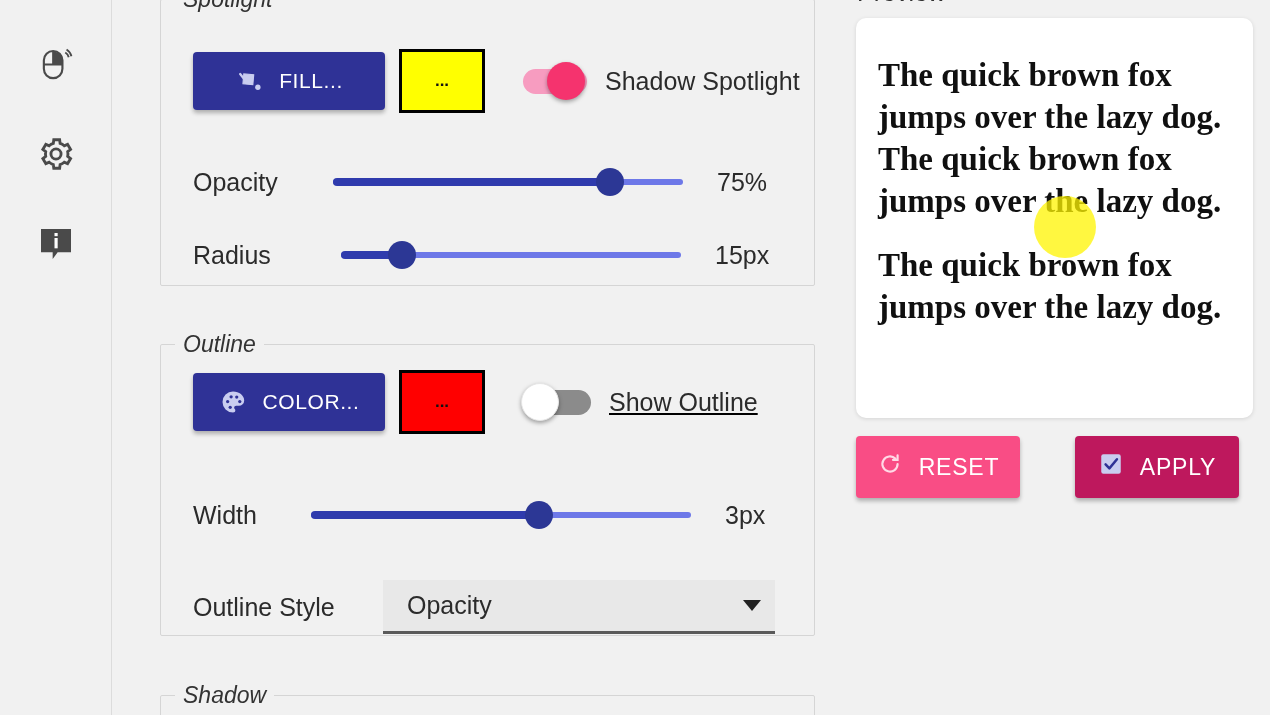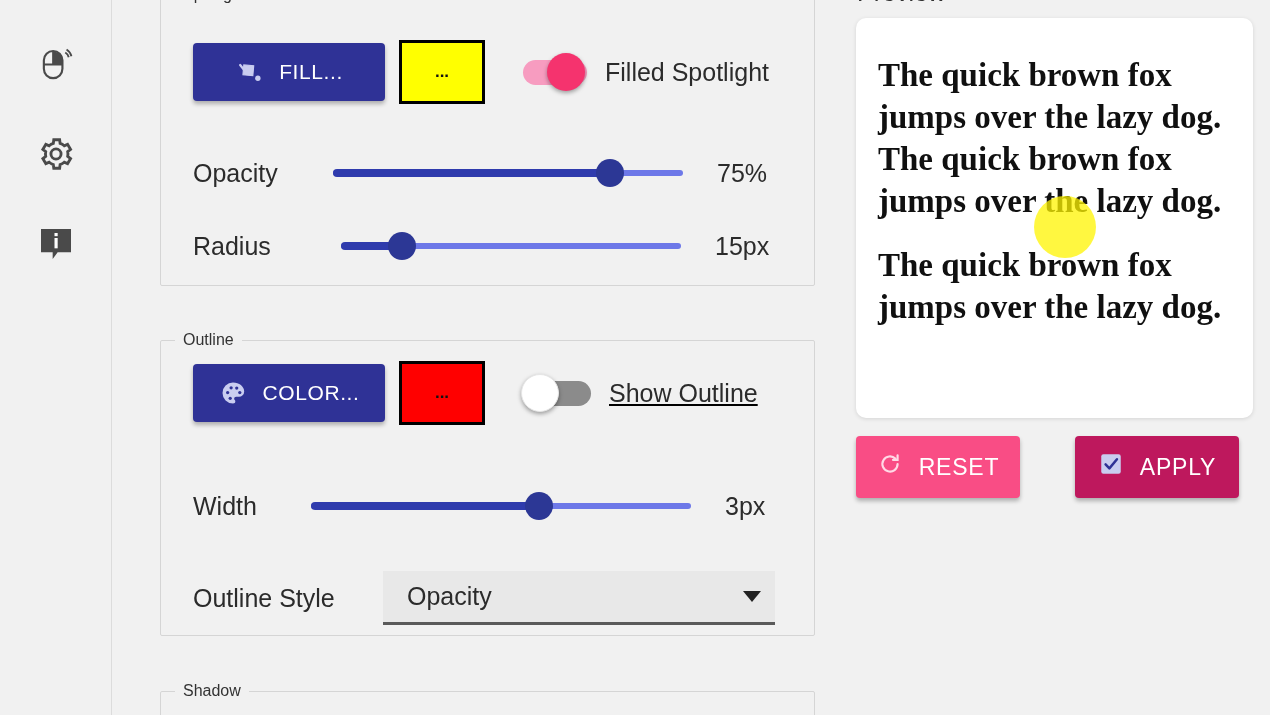--- a/index.html
+++ b/index.html
@@ -44,24 +44,25 @@
 
   fieldset.group {
     position: absolute;
     margin: 0;
     border: 1px solid #d5d5d5;
     border-radius: 2px;
     background: transparent;
     padding: 0;
   }
   fieldset.group > legend {
-    font-size: 16px;
+    font-size: 23px;
     color: #333333;
     padding: 0 8px;
     margin-left: 14px;
+    font-style: italic;
   }
   #grp-spotlight { left: 47px; top: -14px; width: 655px; height: 300px; }
   #grp-outline   { left: 47px; top: 331px; width: 655px; height: 305px; }
   #grp-shadow    { left: 47px; top: 682px; width: 655px; height: 120px; }
 
   .row { position: absolute; display: flex; align-items: center; }
 
   
   .mbtn {
     background: #2f3296;
@@ -265,21 +266,21 @@
 
         <button class="swatch" id="sw-fill" style="margin-left: 14px; background: rgb(255, 255, 0);">
           <span>...</span>
         </button>
 
         <div style="display:flex; align-items:center; margin-left:32px;">
           <div class="switch on">
             <span class="track"></span>
             <span class="thumb"></span>
           </div>
-          <span class="switch-label">Filled Spotlight</span>
+          <span class="switch-label">Shadow Spotlight</span>
         </div>
       </div>
 
       <div class="row" style="left:32px; top:152px; width:600px;">
         <span class="field-label" style="width:140px;">Opacity</span>
         <div class="slider" style="width:350px;">
           <span class="rail-bg"></span>
           <span class="rail-fill" style="width:79%;"></span>
           <span class="knob" style="left:79%;"></span>
         </div>

